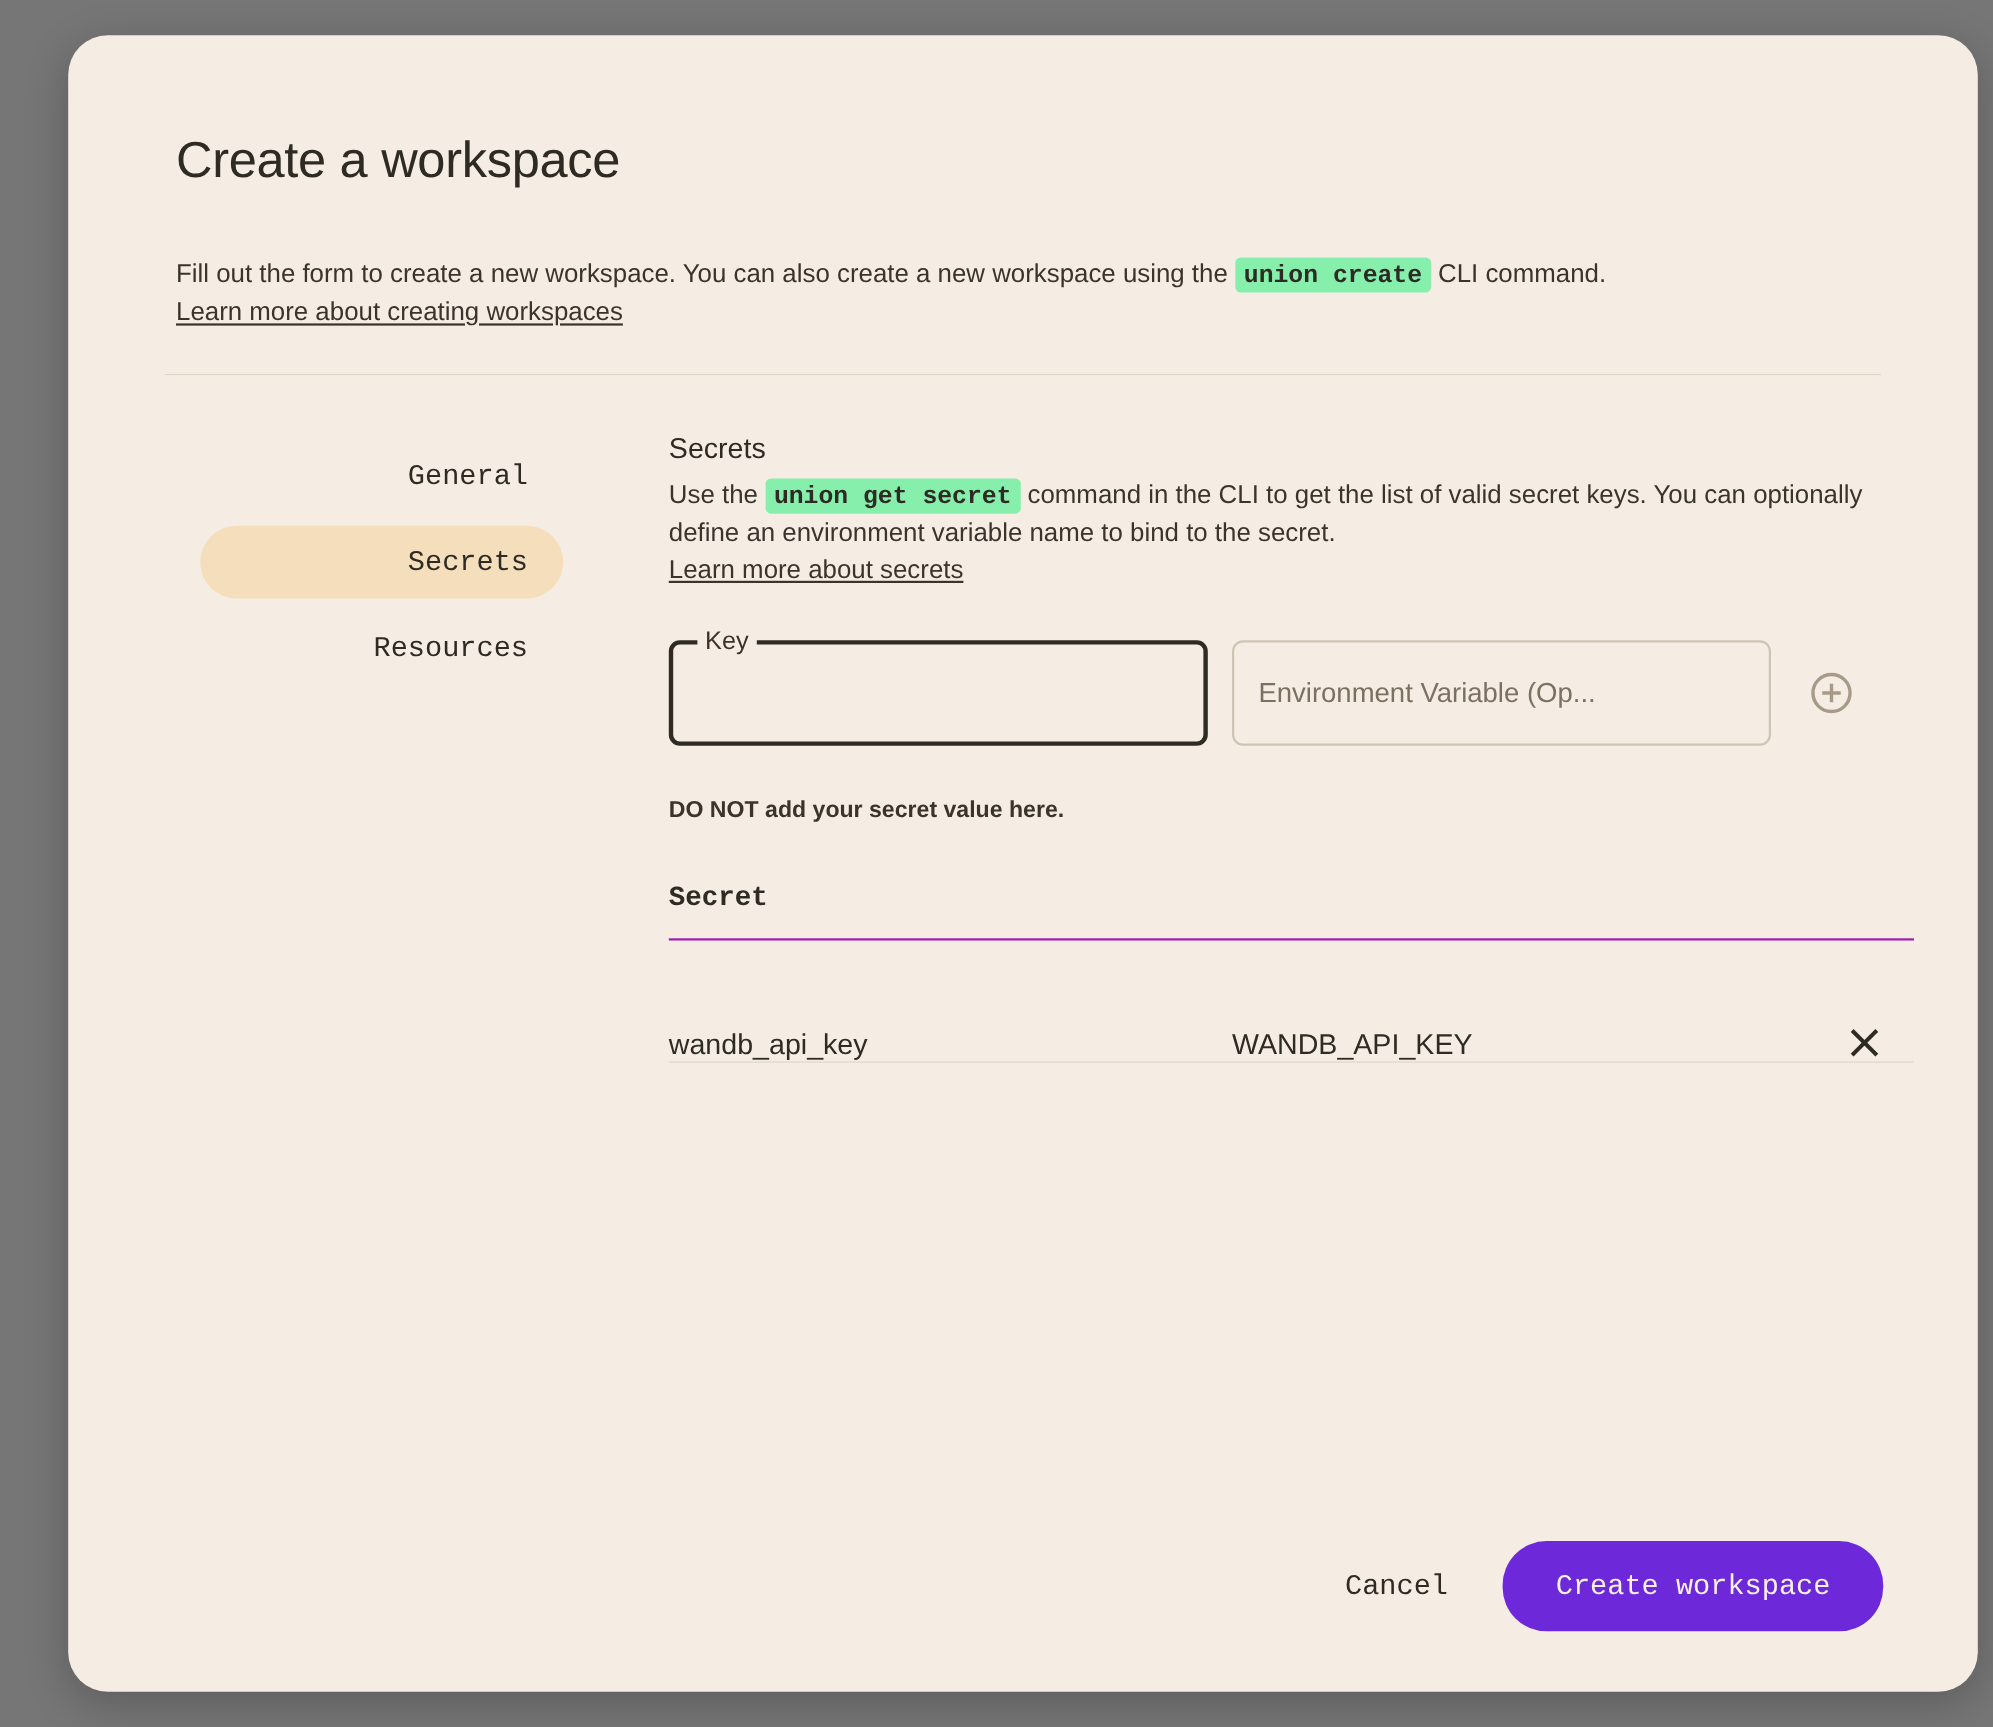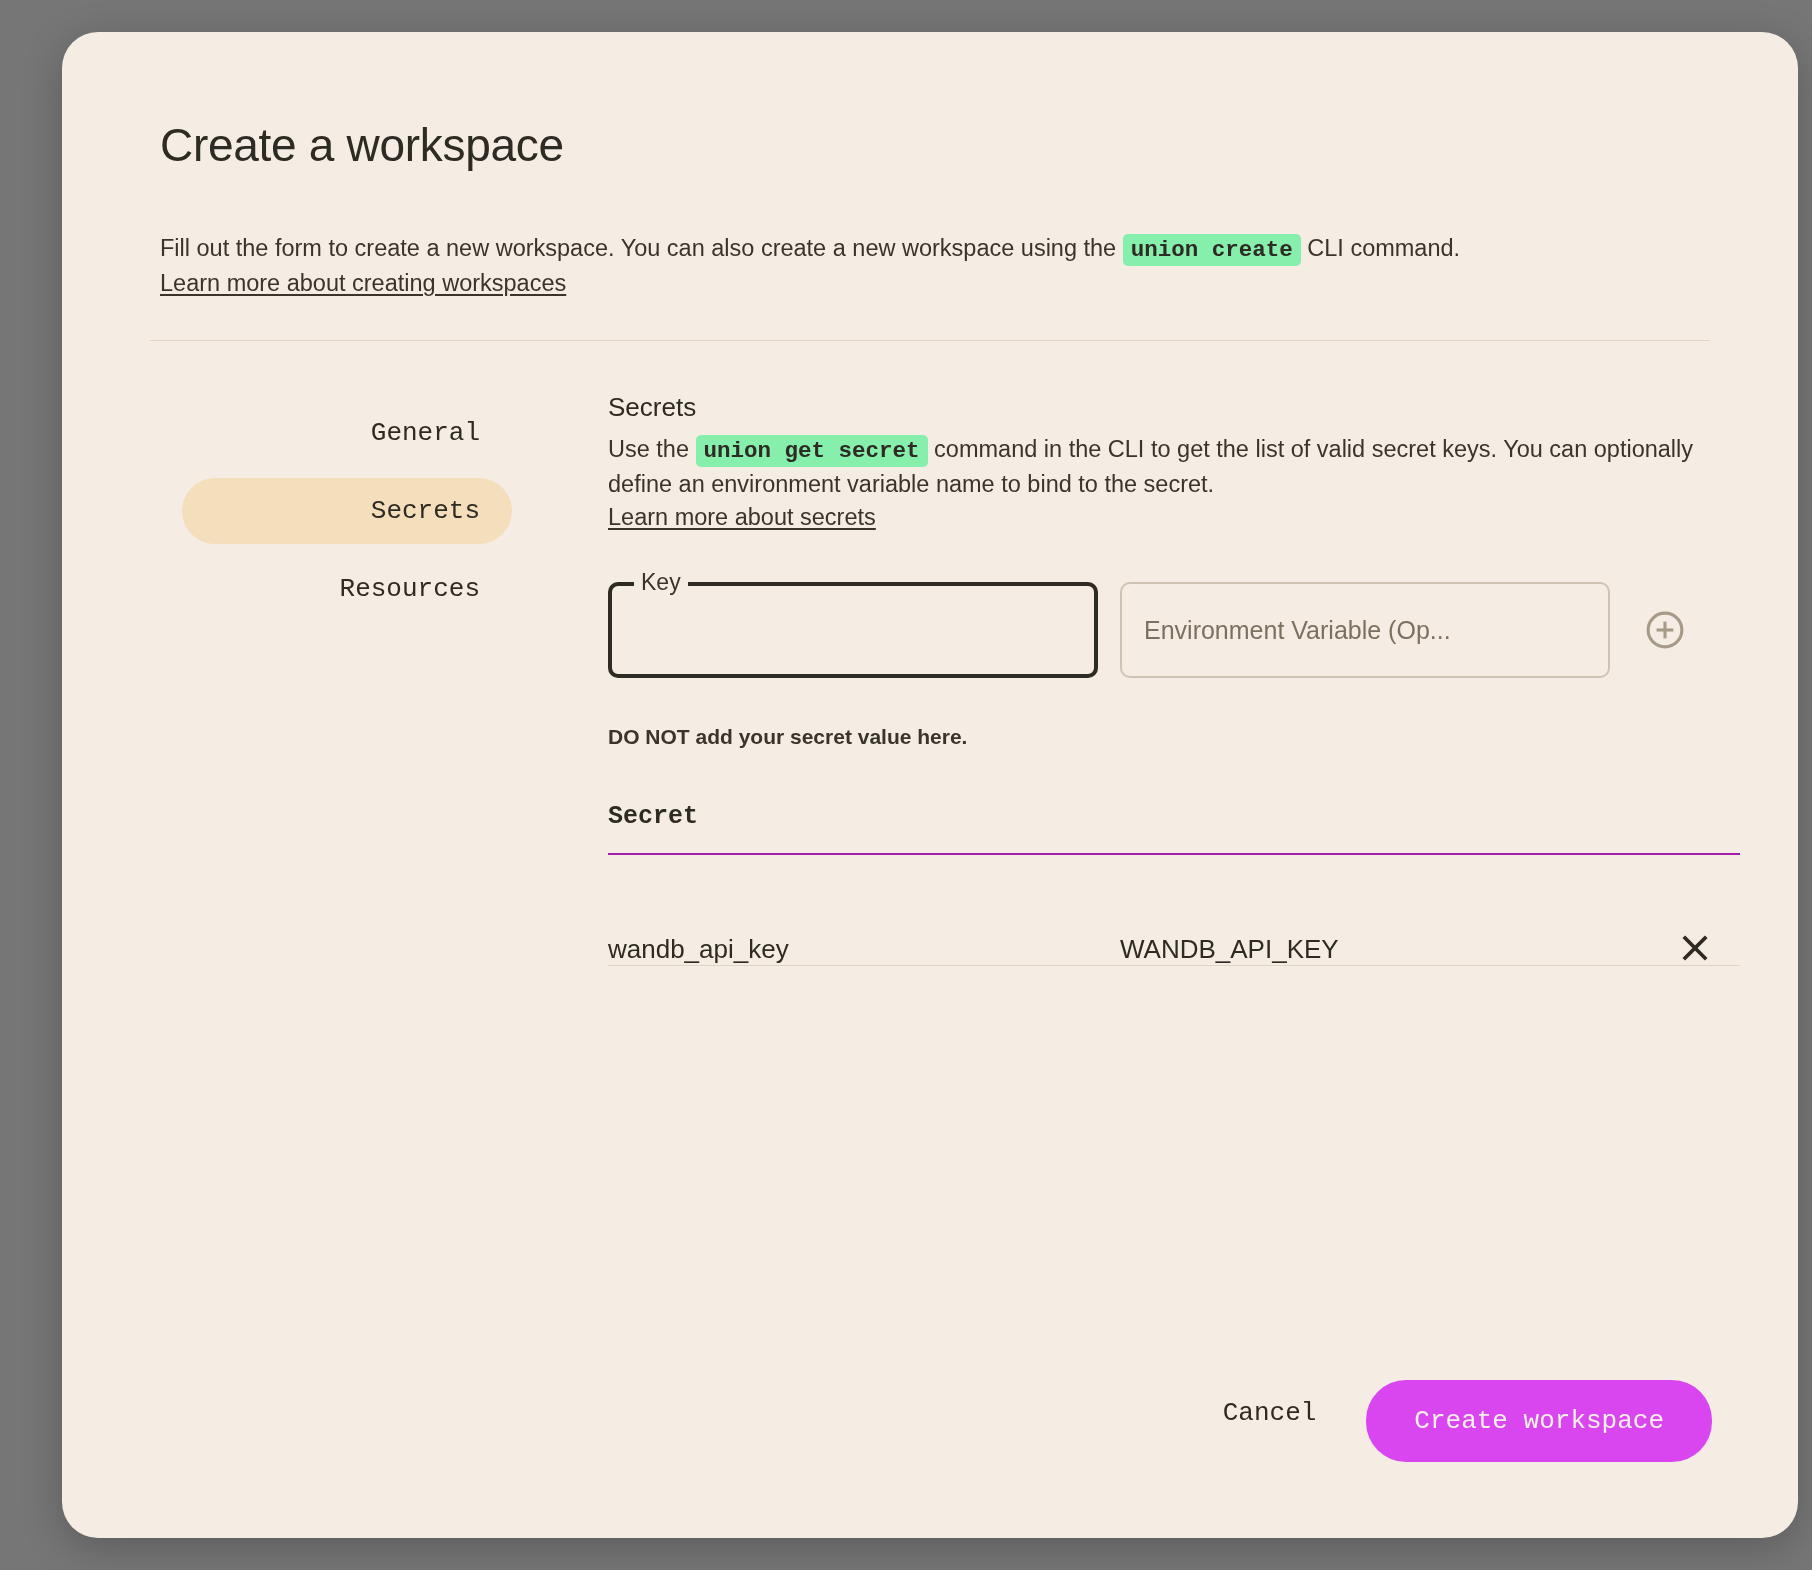--- a/index.html
+++ b/index.html
@@ -247,38 +247,38 @@
     display: flex;
     align-items: center;
     justify-content: center;
     cursor: pointer;
   }
 
   
   .footer {
     position: absolute;
     right: 86px;
-    bottom: 76px;
-    display: flex;
-    align-items: flex-start;
+    bottom: 55px;
+    display: flex;
+    align-items: center;
   }
   .btn-cancel {
     font-family: "Liberation Mono", monospace;
     font-size: 26px;
     color: #2E2A24;
     background: transparent;
     border: none;
     padding: 18px 26px;
     cursor: pointer;
   }
   .btn-primary {
     font-family: "Liberation Mono", monospace;
     font-size: 26px;
     color: #F7F1E8;
-    background: #d946ef;
+    background: #6d28d9;
     border: none;
     border-radius: 40px;
     padding: 26px 48px;
     margin-left: 24px;
     cursor: pointer;
   }
 </style>
 </head>
 <body>
 

